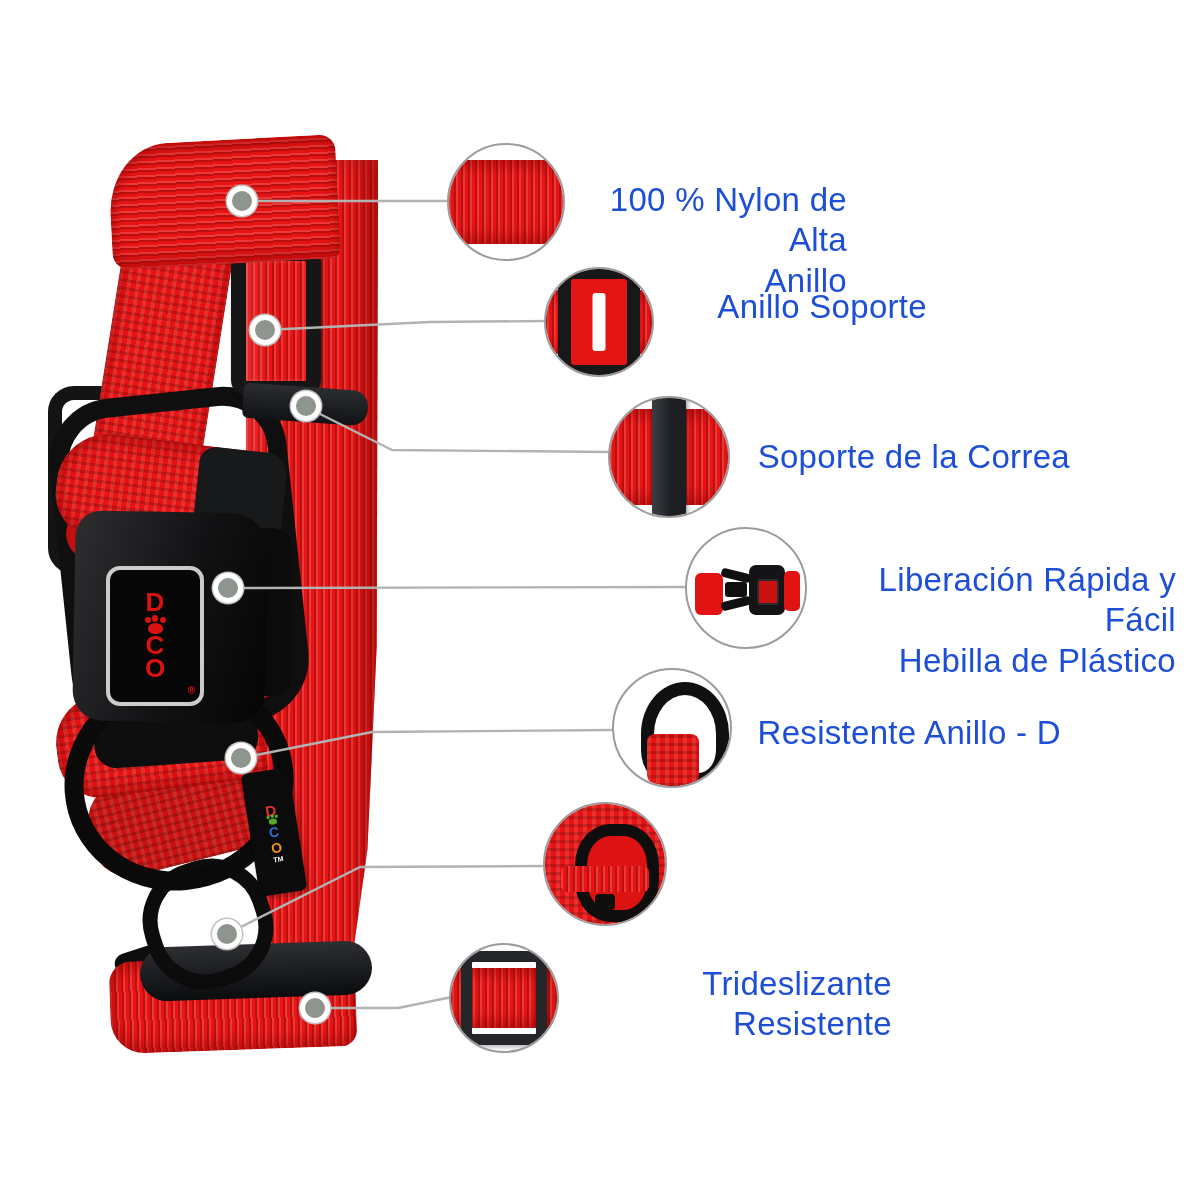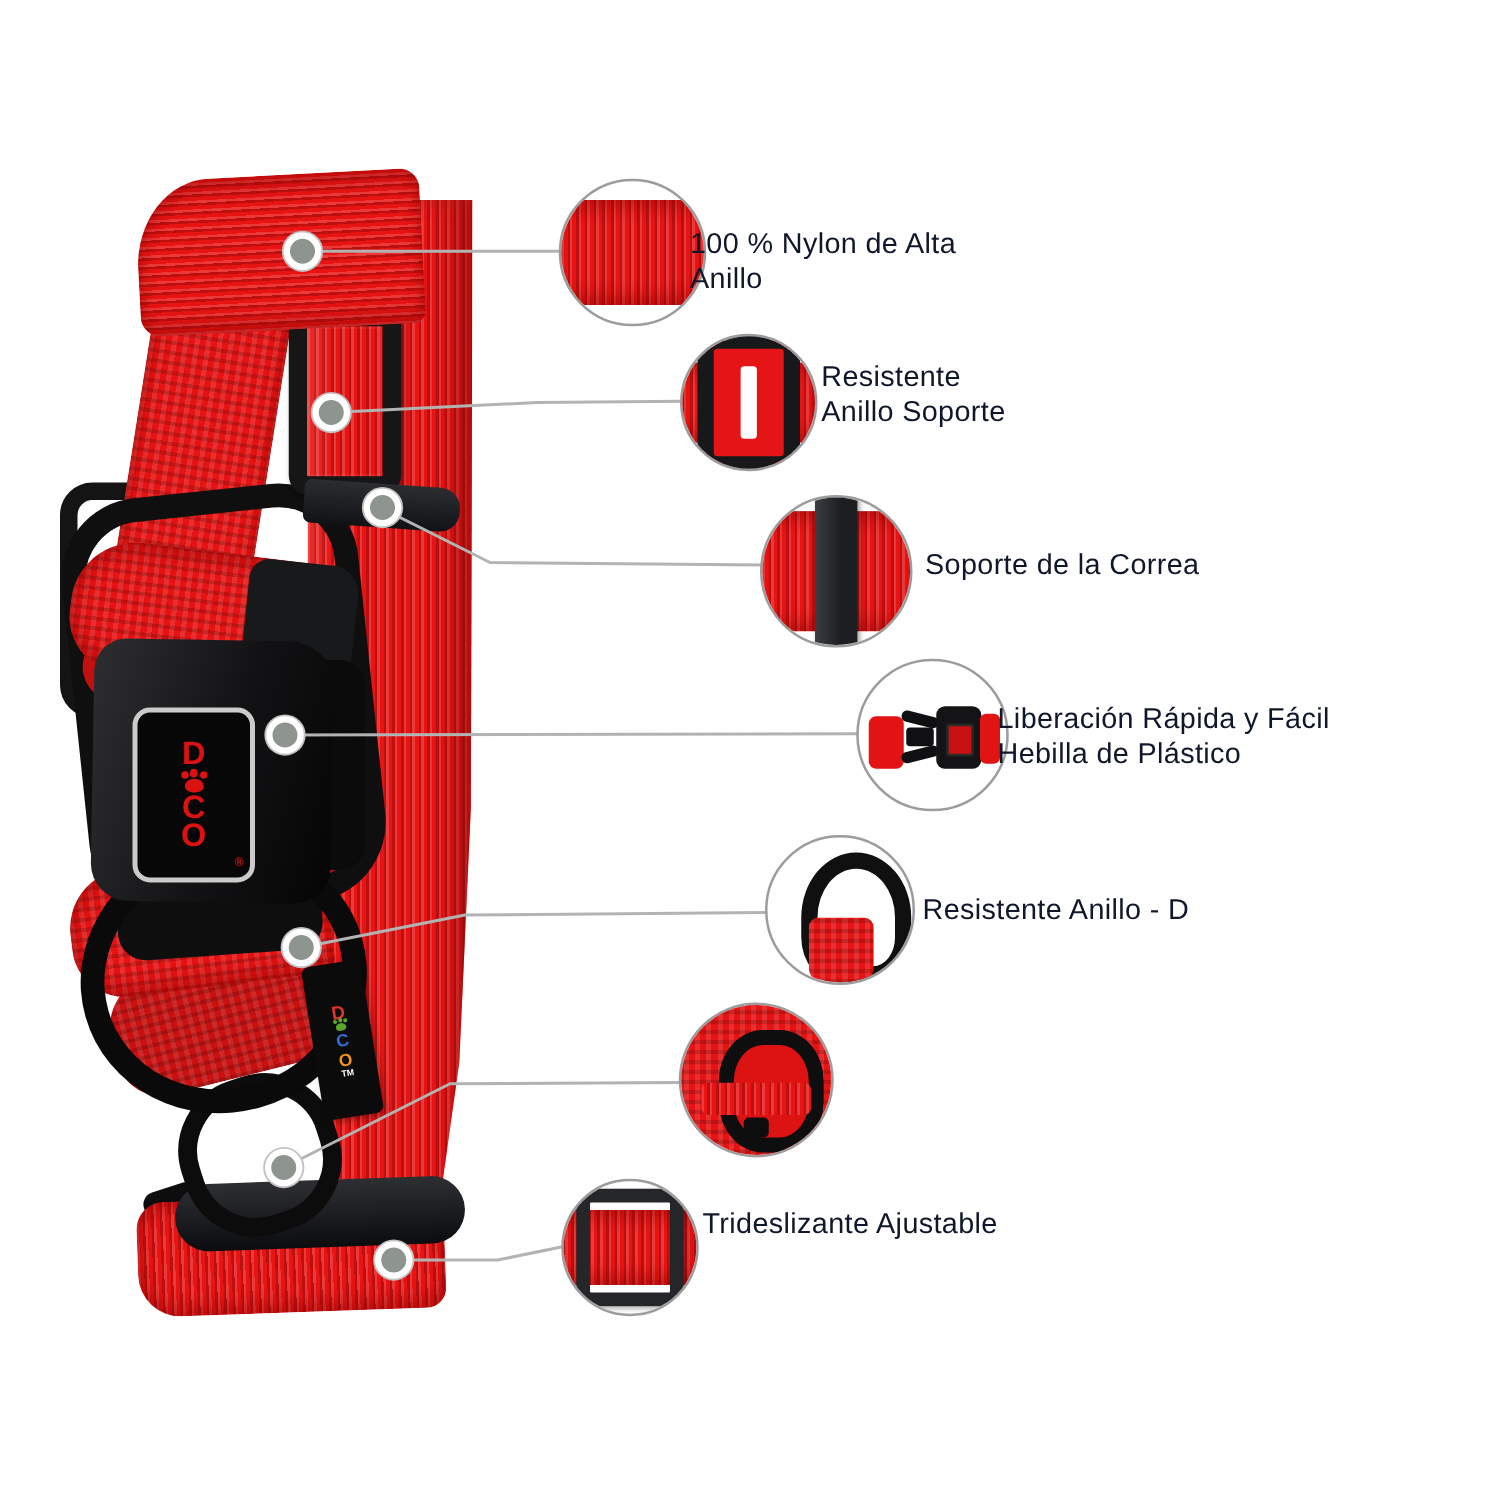--- a/index.html
+++ b/index.html
@@ -75,22 +75,22 @@
     border:5px solid #ffffff;box-shadow:0 0 0 1.5px #c2c2c2;z-index:30;}
 
   
   .co-circle{position:absolute;border:2.5px solid #9c9c9c;border-radius:50%;background:#fff;
     overflow:hidden;z-index:25;}
   .fill-red{position:absolute;inset:-6%;}
   .c-band{position:absolute;left:-6%;right:-6%;}
   .c-ring{position:absolute;}
 
   
-  .callout-label{position:absolute;z-index:25;text-align:left;color:#0f172a;
-    font-size:23px;line-height:1.22;letter-spacing:.3px;}
+  .callout-label{position:absolute;z-index:25;text-align:right;color:#1d4ed8;
+    font-size:33px;line-height:1.22;letter-spacing:.3px;}
 </style>
 </head>
 <body>
 
 <div class="stage">
 
   <div>
     <div class="abs main-strap web-v"></div>
     <div class="abs left-strap web-knit shade"></div>
     <div class="abs left-ring"></div>
@@ -191,32 +191,31 @@
     <div class="c-band web-v shade" style="top:22%;bottom:22%"></div>
     <div class="c-ring" style="left:50%;top:50%;transform:translate(-50%,-50%);width:64px;height:72px;
          border:11px solid #24262a;border-radius:12px;box-shadow:2px 2px 4px rgba(0,0,0,.3)"></div>
   </div>
 
   <div class="callout-label" style="left:552px;top:180px;width:295px">
     <div>100 % Nylon de Alta</div>
     <div>Anillo</div>
   </div>
   <div class="callout-label" style="left:657px;top:287px;width:270px">
-    <div>Resistente</div>
     <div>Anillo Soporte</div>
   </div>
   <div class="callout-label" style="left:798px;top:560px;width:378px">
     <div>Liberación Rápida y Fácil</div>
     <div>Hebilla de Plástico</div>
   </div>
   <div class="callout-label" style="left:740px;top:437px;width:330px">
     <div>Soporte de la Correa</div>
     <div></div>
   </div>
-  <div class="callout-label" style="left:738px;top:713px;width:305px">
+  <div class="callout-label" style="left:756px;top:713px;width:305px">
     <div>Resistente Anillo - D</div>
     <div></div>
   </div>
   <div class="callout-label" style="left:562px;top:964px;width:330px">
-    <div>Trideslizante Ajustable</div>
+    <div>Trideslizante Resistente</div>
   </div>
 
 </div>
 
 </body></html>

